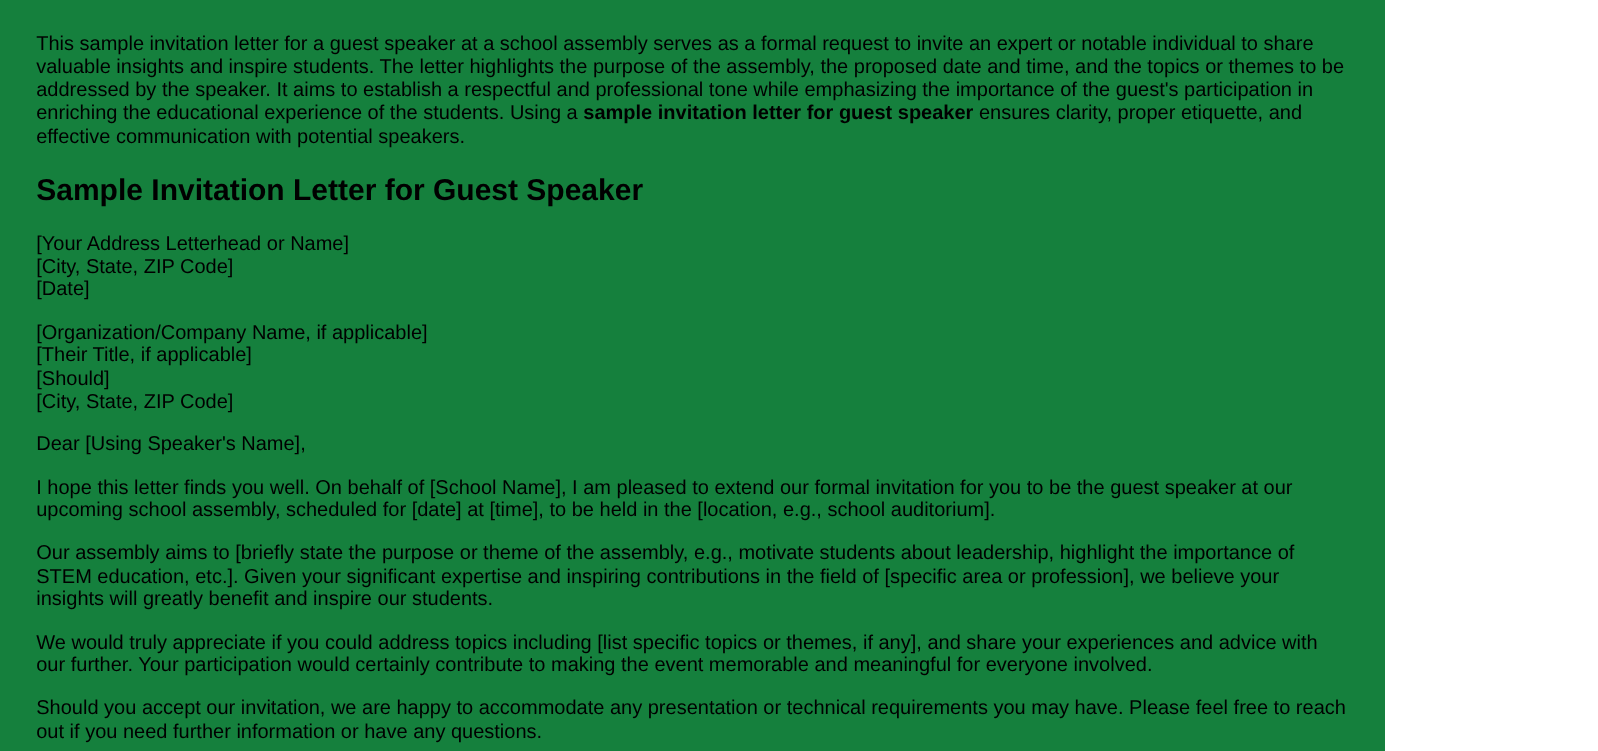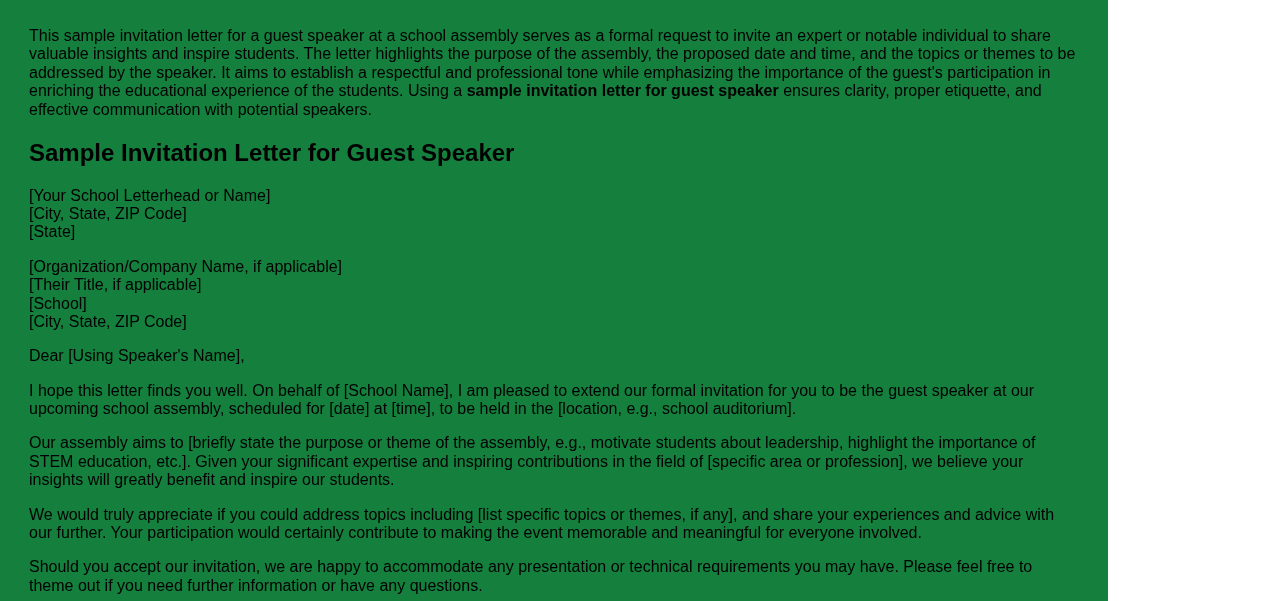--- a/index.html
+++ b/index.html
@@ -38,35 +38,35 @@
 </head>
 <body>
 
 <div class="page">
 
   <p><span>This sample invitation letter for a guest speaker at a school assembly serves as a formal request to invite an expert or notable individual to share valuable insights and inspire students. The letter highlights the purpose of the assembly, the proposed date and time, and the topics or themes to be addressed by the speaker. It aims to establish a respectful and professional tone while emphasizing the importance of the guest's participation in enriching the educational experience of the students. Using a </span><strong>sample invitation letter for guest speaker</strong><span> ensures clarity, proper etiquette, and effective communication with potential speakers.</span></p>
 
   <h2>Sample Invitation Letter for Guest Speaker</h2>
 
   <p class="addr">
-    <span class="line">[Your School Letterhead or Name]</span>
+    <span class="line">[Your Address Letterhead or Name]</span>
     <span class="line">[City, State, ZIP Code]</span>
-    <span class="line">[State]</span>
+    <span class="line">[Date]</span>
   </p>
 
   <p class="addr">
     <span class="line">[Organization/Company Name, if applicable]</span>
     <span class="line">[Their Title, if applicable]</span>
-    <span class="line">[School]</span>
+    <span class="line">[Should]</span>
     <span class="line">[City, State, ZIP Code]</span>
   </p>
 
   <p>Dear [Using Speaker's Name],</p>
 
   <p>I hope this letter finds you well. On behalf of [School Name], I am pleased to extend our formal invitation for you to be the guest speaker at our upcoming school assembly, scheduled for [date] at [time], to be held in the [location, e.g., school auditorium].</p>
 
   <p>Our assembly aims to [briefly state the purpose or theme of the assembly, e.g., motivate students about leadership, highlight the importance of STEM education, etc.]. Given your significant expertise and inspiring contributions in the field of [specific area or profession], we believe your insights will greatly benefit and inspire our students.</p>
 
   <p>We would truly appreciate if you could address topics including [list specific topics or themes, if any], and share your experiences and advice with our further. Your participation would certainly contribute to making the event memorable and meaningful for everyone involved.</p>
 
-  <p>Should you accept our invitation, we are happy to accommodate any presentation or technical requirements you may have. Please feel free to theme out if you need further information or have any questions.</p>
+  <p>Should you accept our invitation, we are happy to accommodate any presentation or technical requirements you may have. Please feel free to reach out if you need further information or have any questions.</p>
 
 </div>
 
 </body></html>

